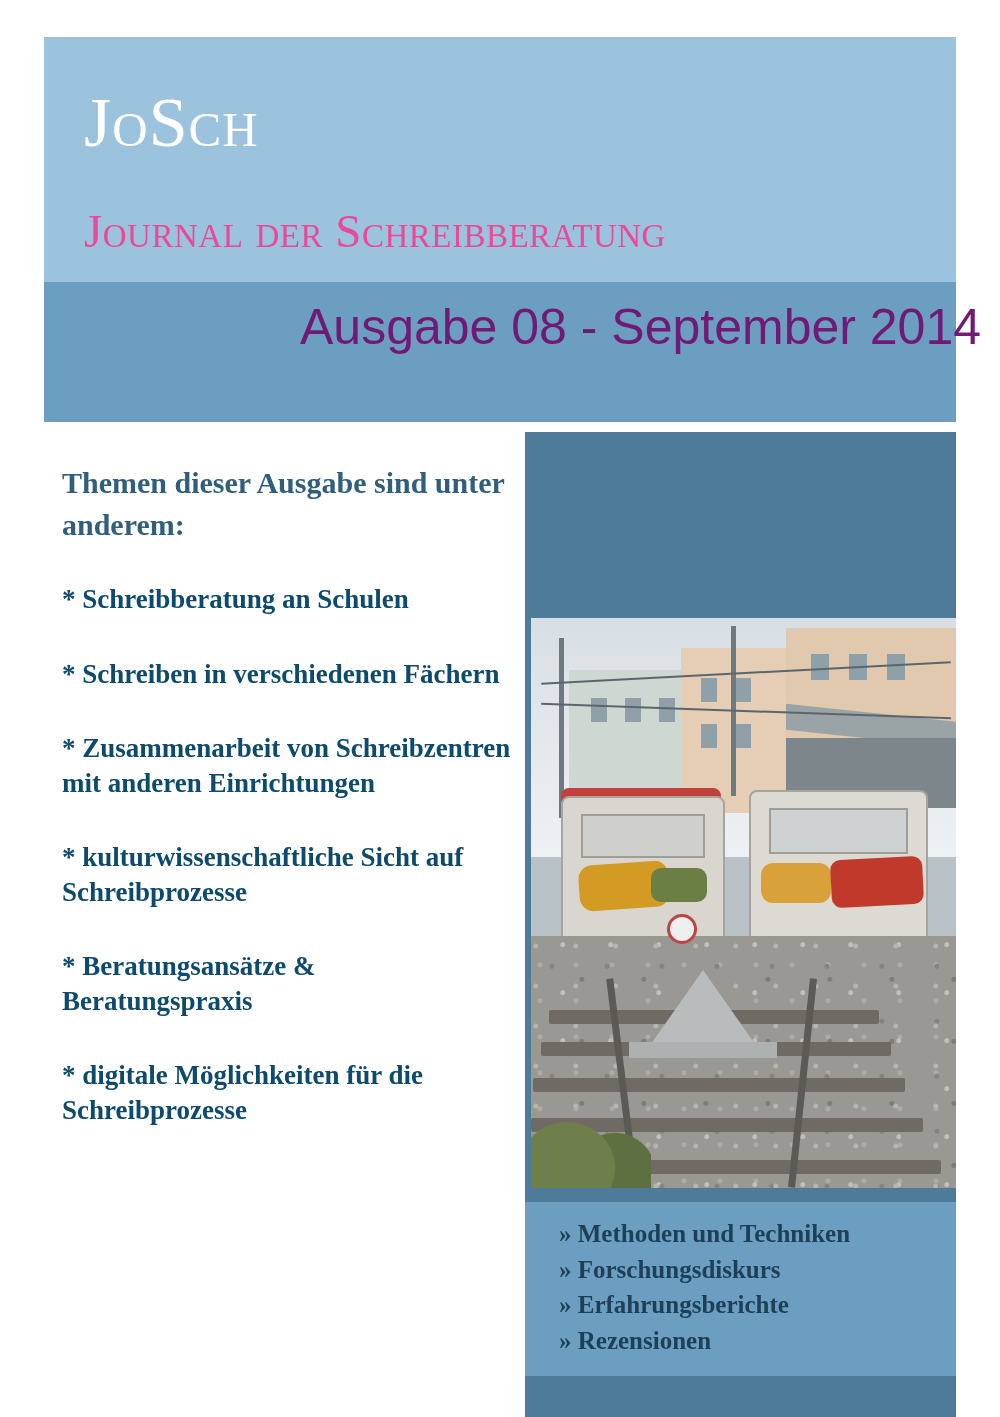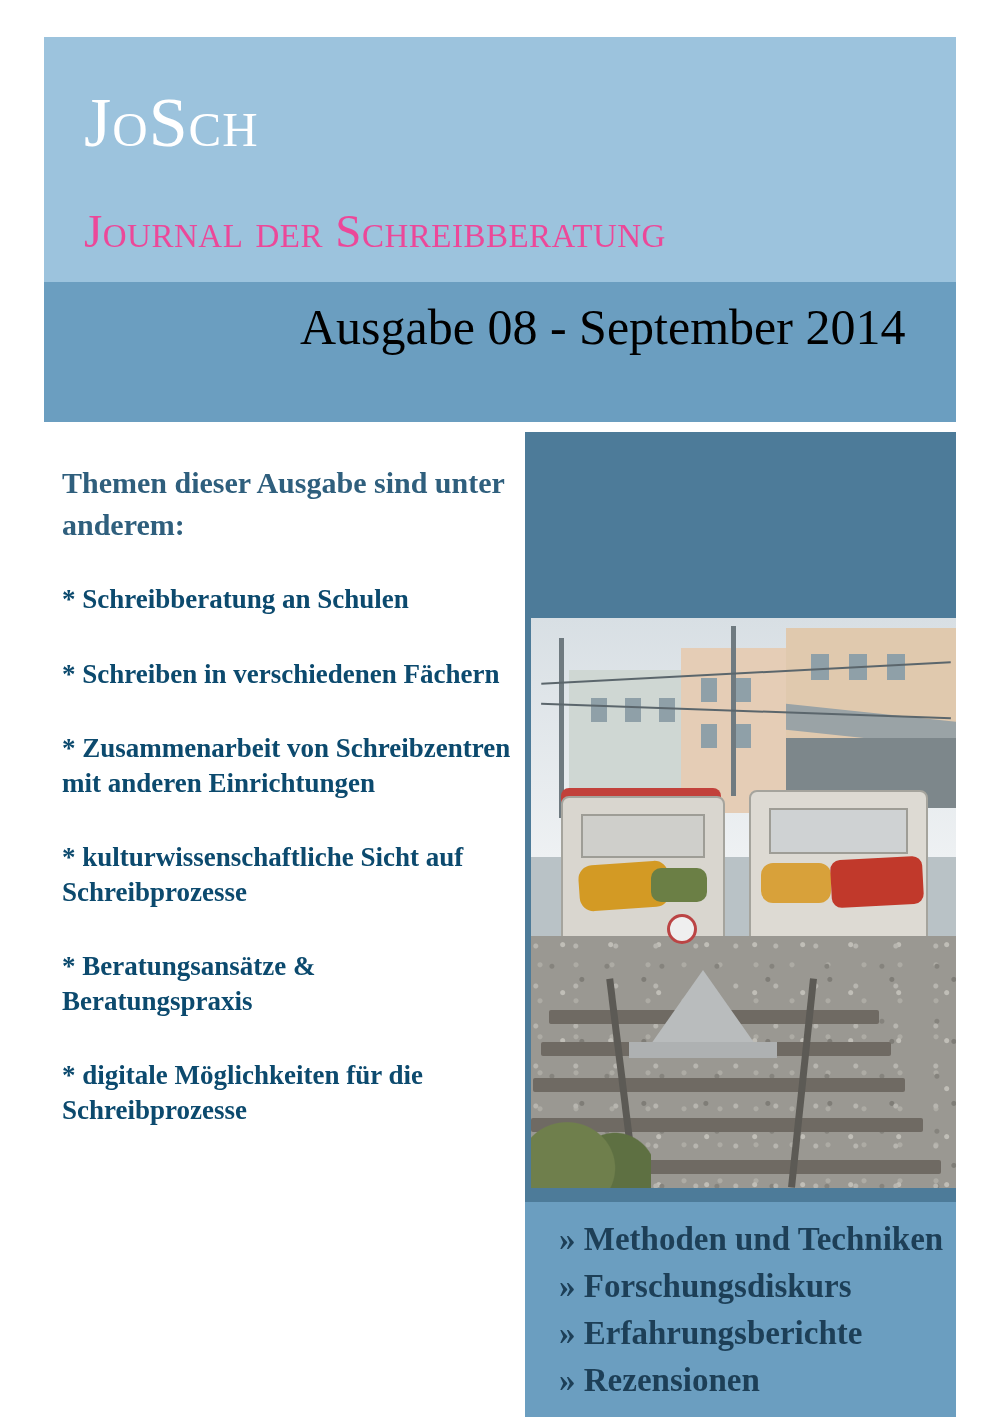--- a/index.html
+++ b/index.html
@@ -63,22 +63,22 @@
     top: 282px;
     width: 912px;
     height: 140px;
     background: #6b9ec0;
   }
   .issue-text {
     position: absolute;
     left: 300px;
     top: 298px;
     font-size: 50px;
-    color: #000000;
-    font-family: Liberation Serif, serif;
+    color: #701a75;
+    font-family: Liberation Sans, sans-serif;
     white-space: nowrap;
     text-align: right;
   }
 
   
   .topics {
     position: absolute;
     left: 62px;
     top: 462px;
     width: 450px;
@@ -251,21 +251,21 @@
   .bullets {
     position: absolute;
     left: 525px;
     top: 1202px;
     width: 431px;
     padding: 14px 0 18px 34px;
     background: #6b9ec0;
     box-sizing: border-box;
   }
   .bullet {
-    font-size: 33px;
+    font-size: 25px;
     font-weight: bold;
     color: #1d3f57;
     line-height: 1.42;
     font-family: "Liberation Serif", serif;
     white-space: nowrap;
   }
 </style>
 </head>
 <body>
 

